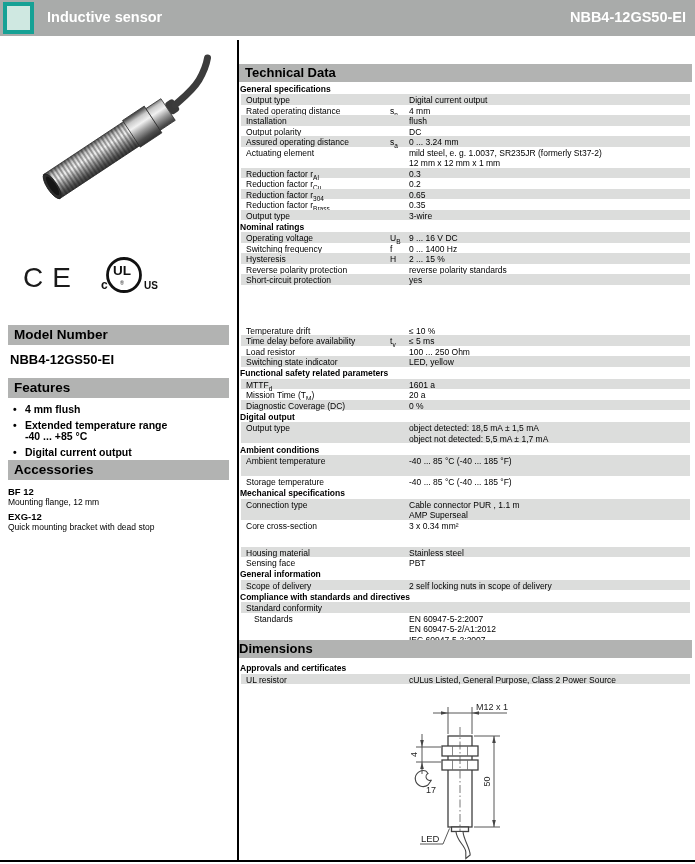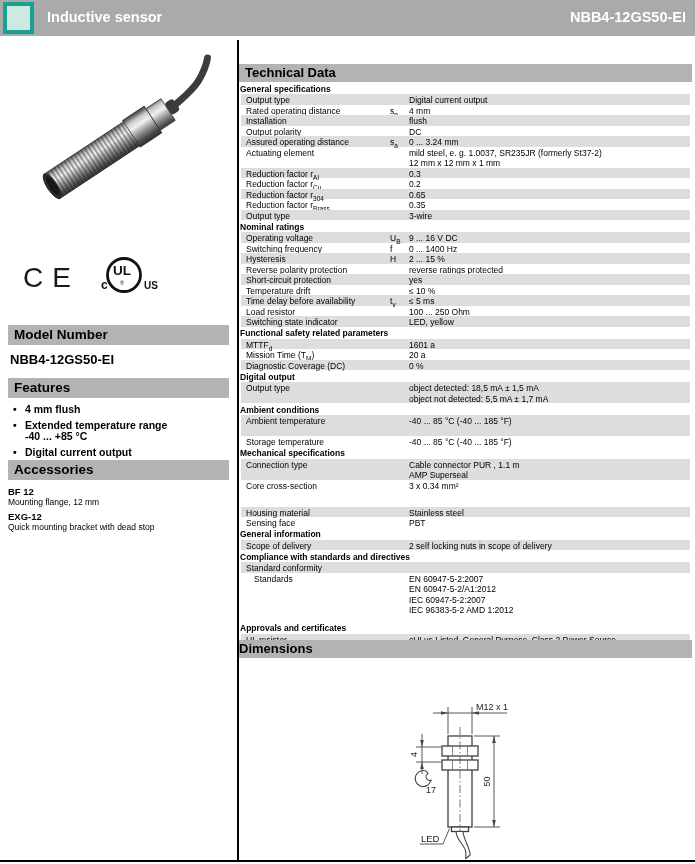--- a/index.html
+++ b/index.html
@@ -176,26 +176,26 @@
         <div class="row shaded" style="height: 10.5px;"><span class="lab">Operating voltage</span><span class="sym">U<sub>B</sub></span><div class="val">
             <div>9 ... 16 V DC</div>
           </div></div>
         <div class="row" style="height: 10.5px;"><span class="lab">Switching frequency</span><span class="sym">f</span><div class="val">
             <div>0 ... 1400 Hz</div>
           </div></div>
         <div class="row shaded" style="height: 10.5px;"><span class="lab">Hysteresis</span><span class="sym">H</span><div class="val">
             <div>2 ... 15  %</div>
           </div></div>
         <div class="row" style="height: 10.5px;"><span class="lab">Reverse polarity protection</span><div class="val">
-            <div>reverse ratings protected</div>
+            <div>reverse polarity standards</div>
           </div></div>
         <div class="row shaded" style="height: 10.5px;"><span class="lab">Short-circuit protection</span><div class="val">
             <div>yes</div>
           </div></div>
-        <div class="row" style="height: 10.5px;"><span class="lab">Temperature drift</span><div class="val">
+        <div class="row" style="height: 10.5px; margin-top: 40px;"><span class="lab">Temperature drift</span><div class="val">
             <div>≤ 10 %</div>
           </div></div>
         <div class="row shaded" style="height: 10.5px;"><span class="lab">Time delay before availability</span><span class="sym">t<sub>v</sub></span><div class="val">
             <div>≤ 5 ms</div>
           </div></div>
         <div class="row" style="height: 10.5px;"><span class="lab">Load resistor</span><div class="val">
             <div>100 ... 250 Ohm</div>
           </div></div>
         <div class="row shaded" style="height: 10.5px;"><span class="lab">Switching state indicator</span><div class="val">
             <div>LED, yellow</div>

